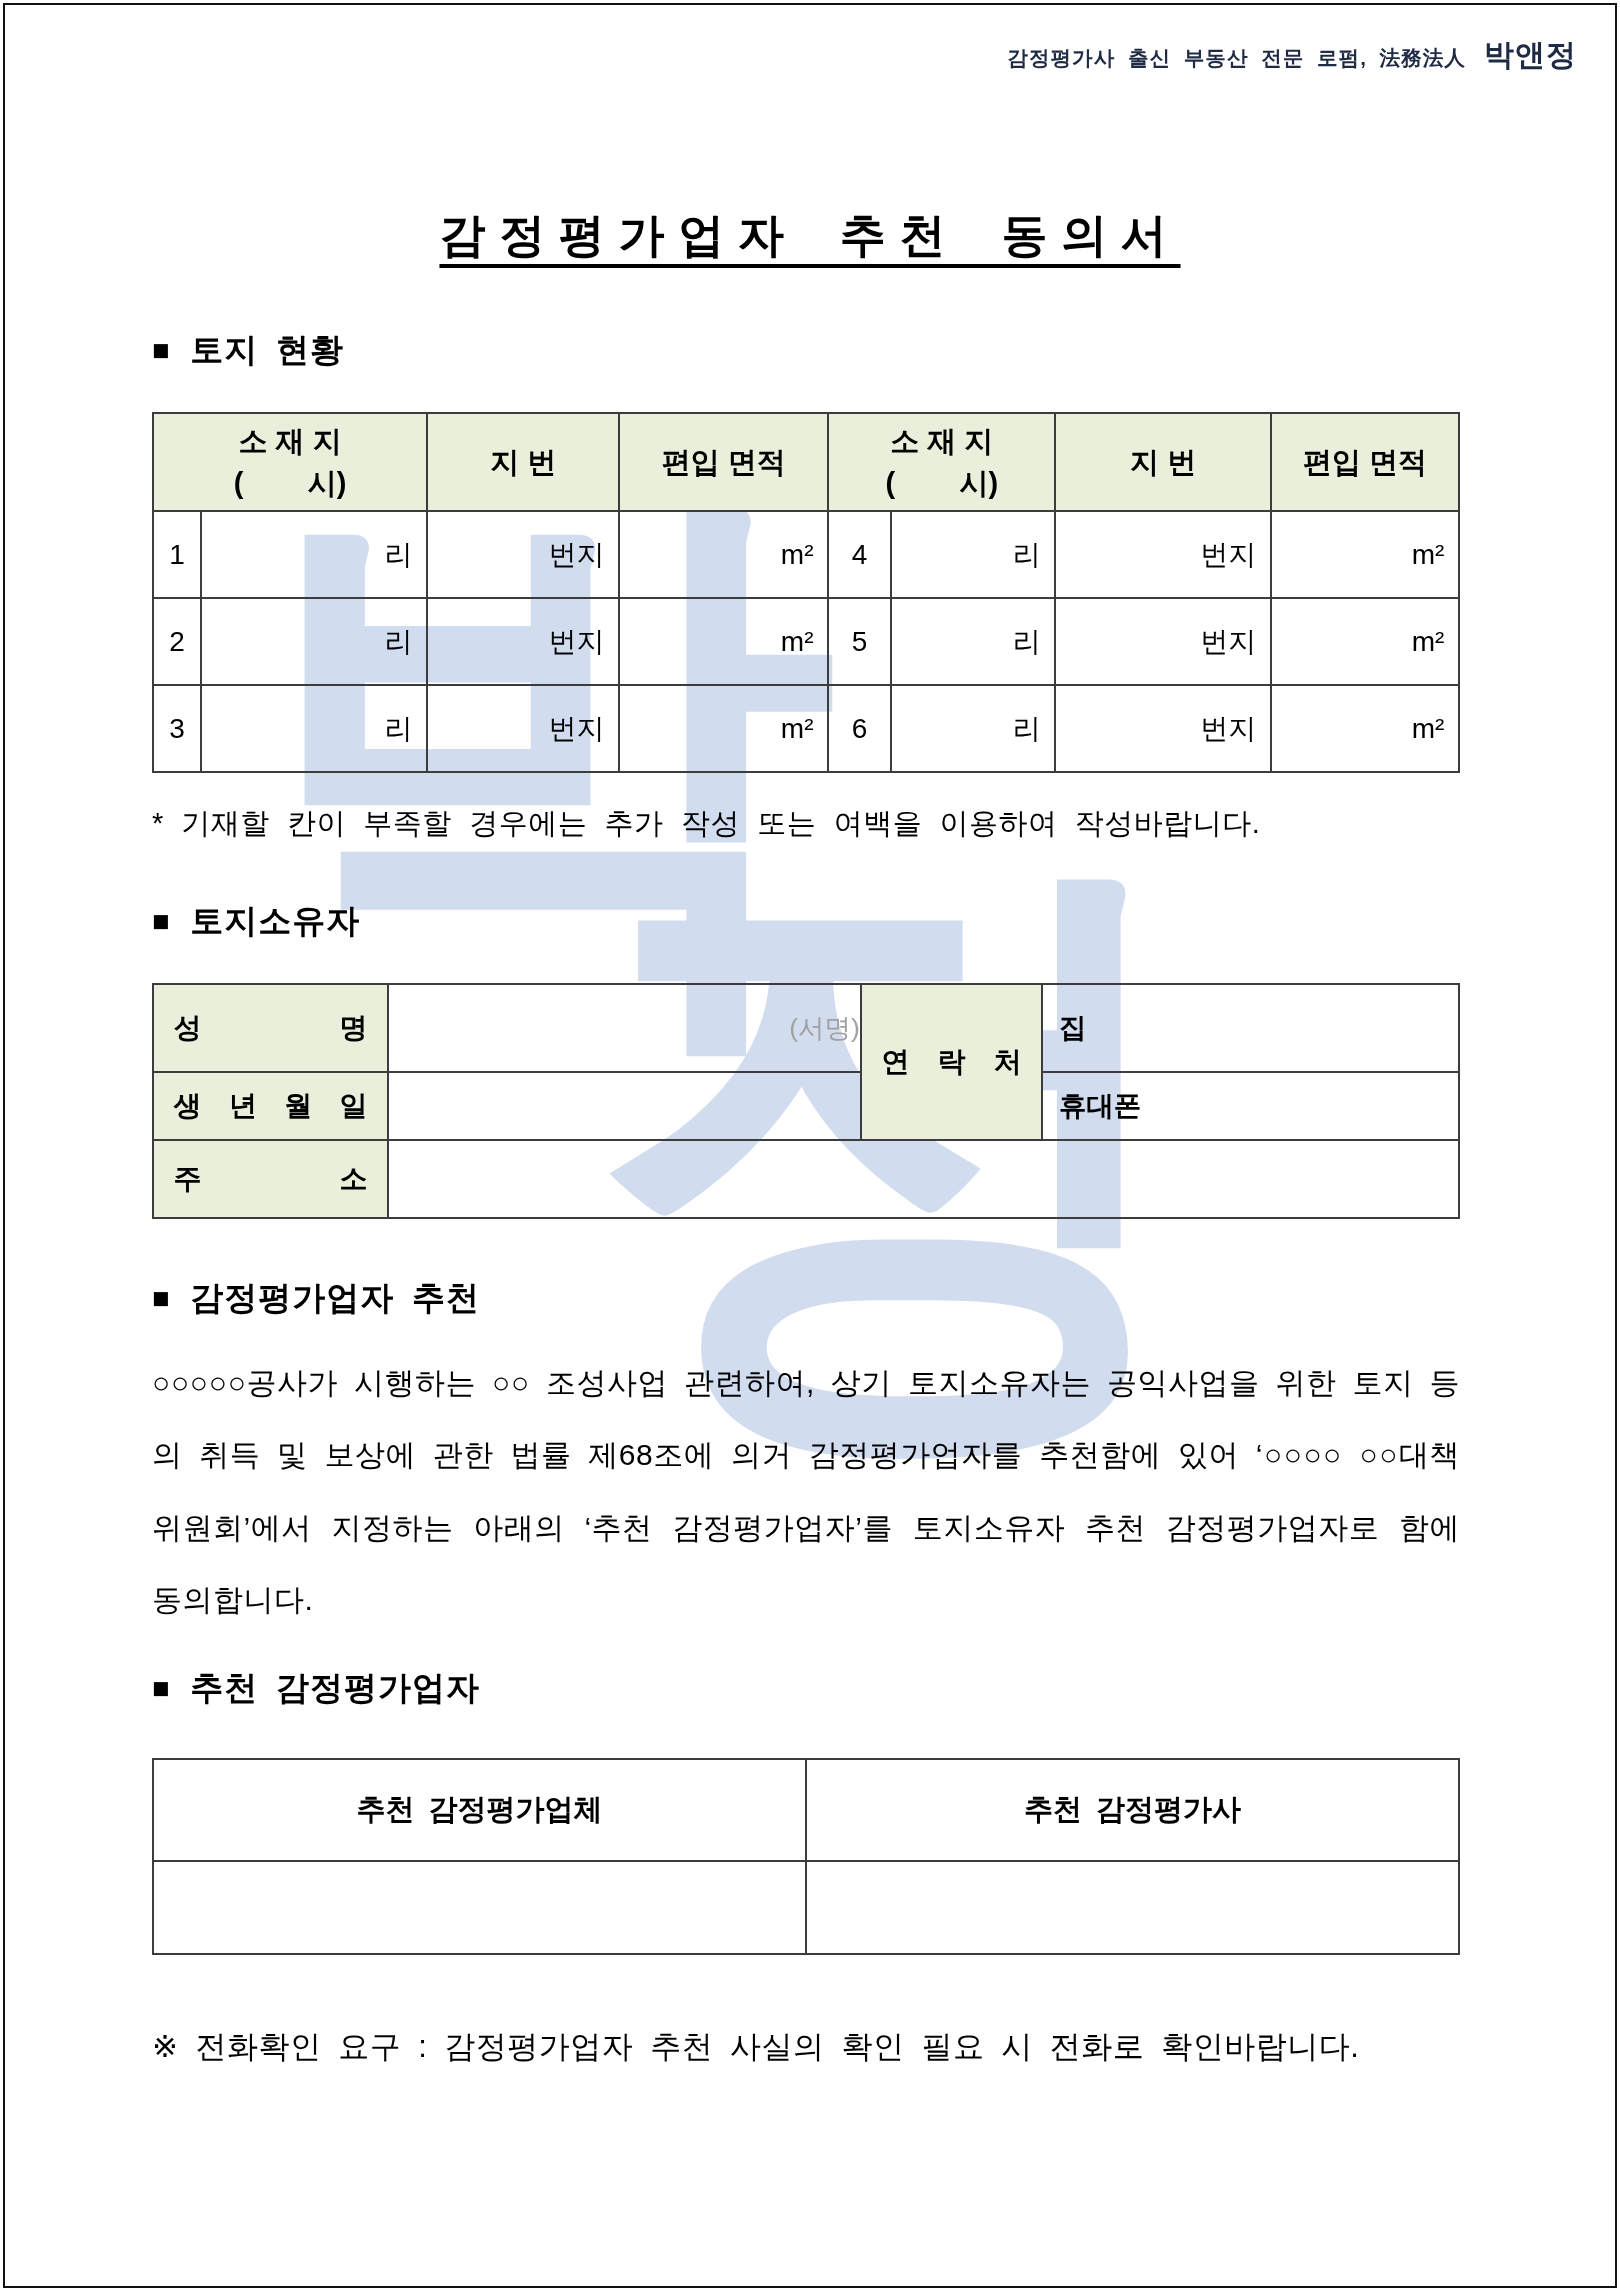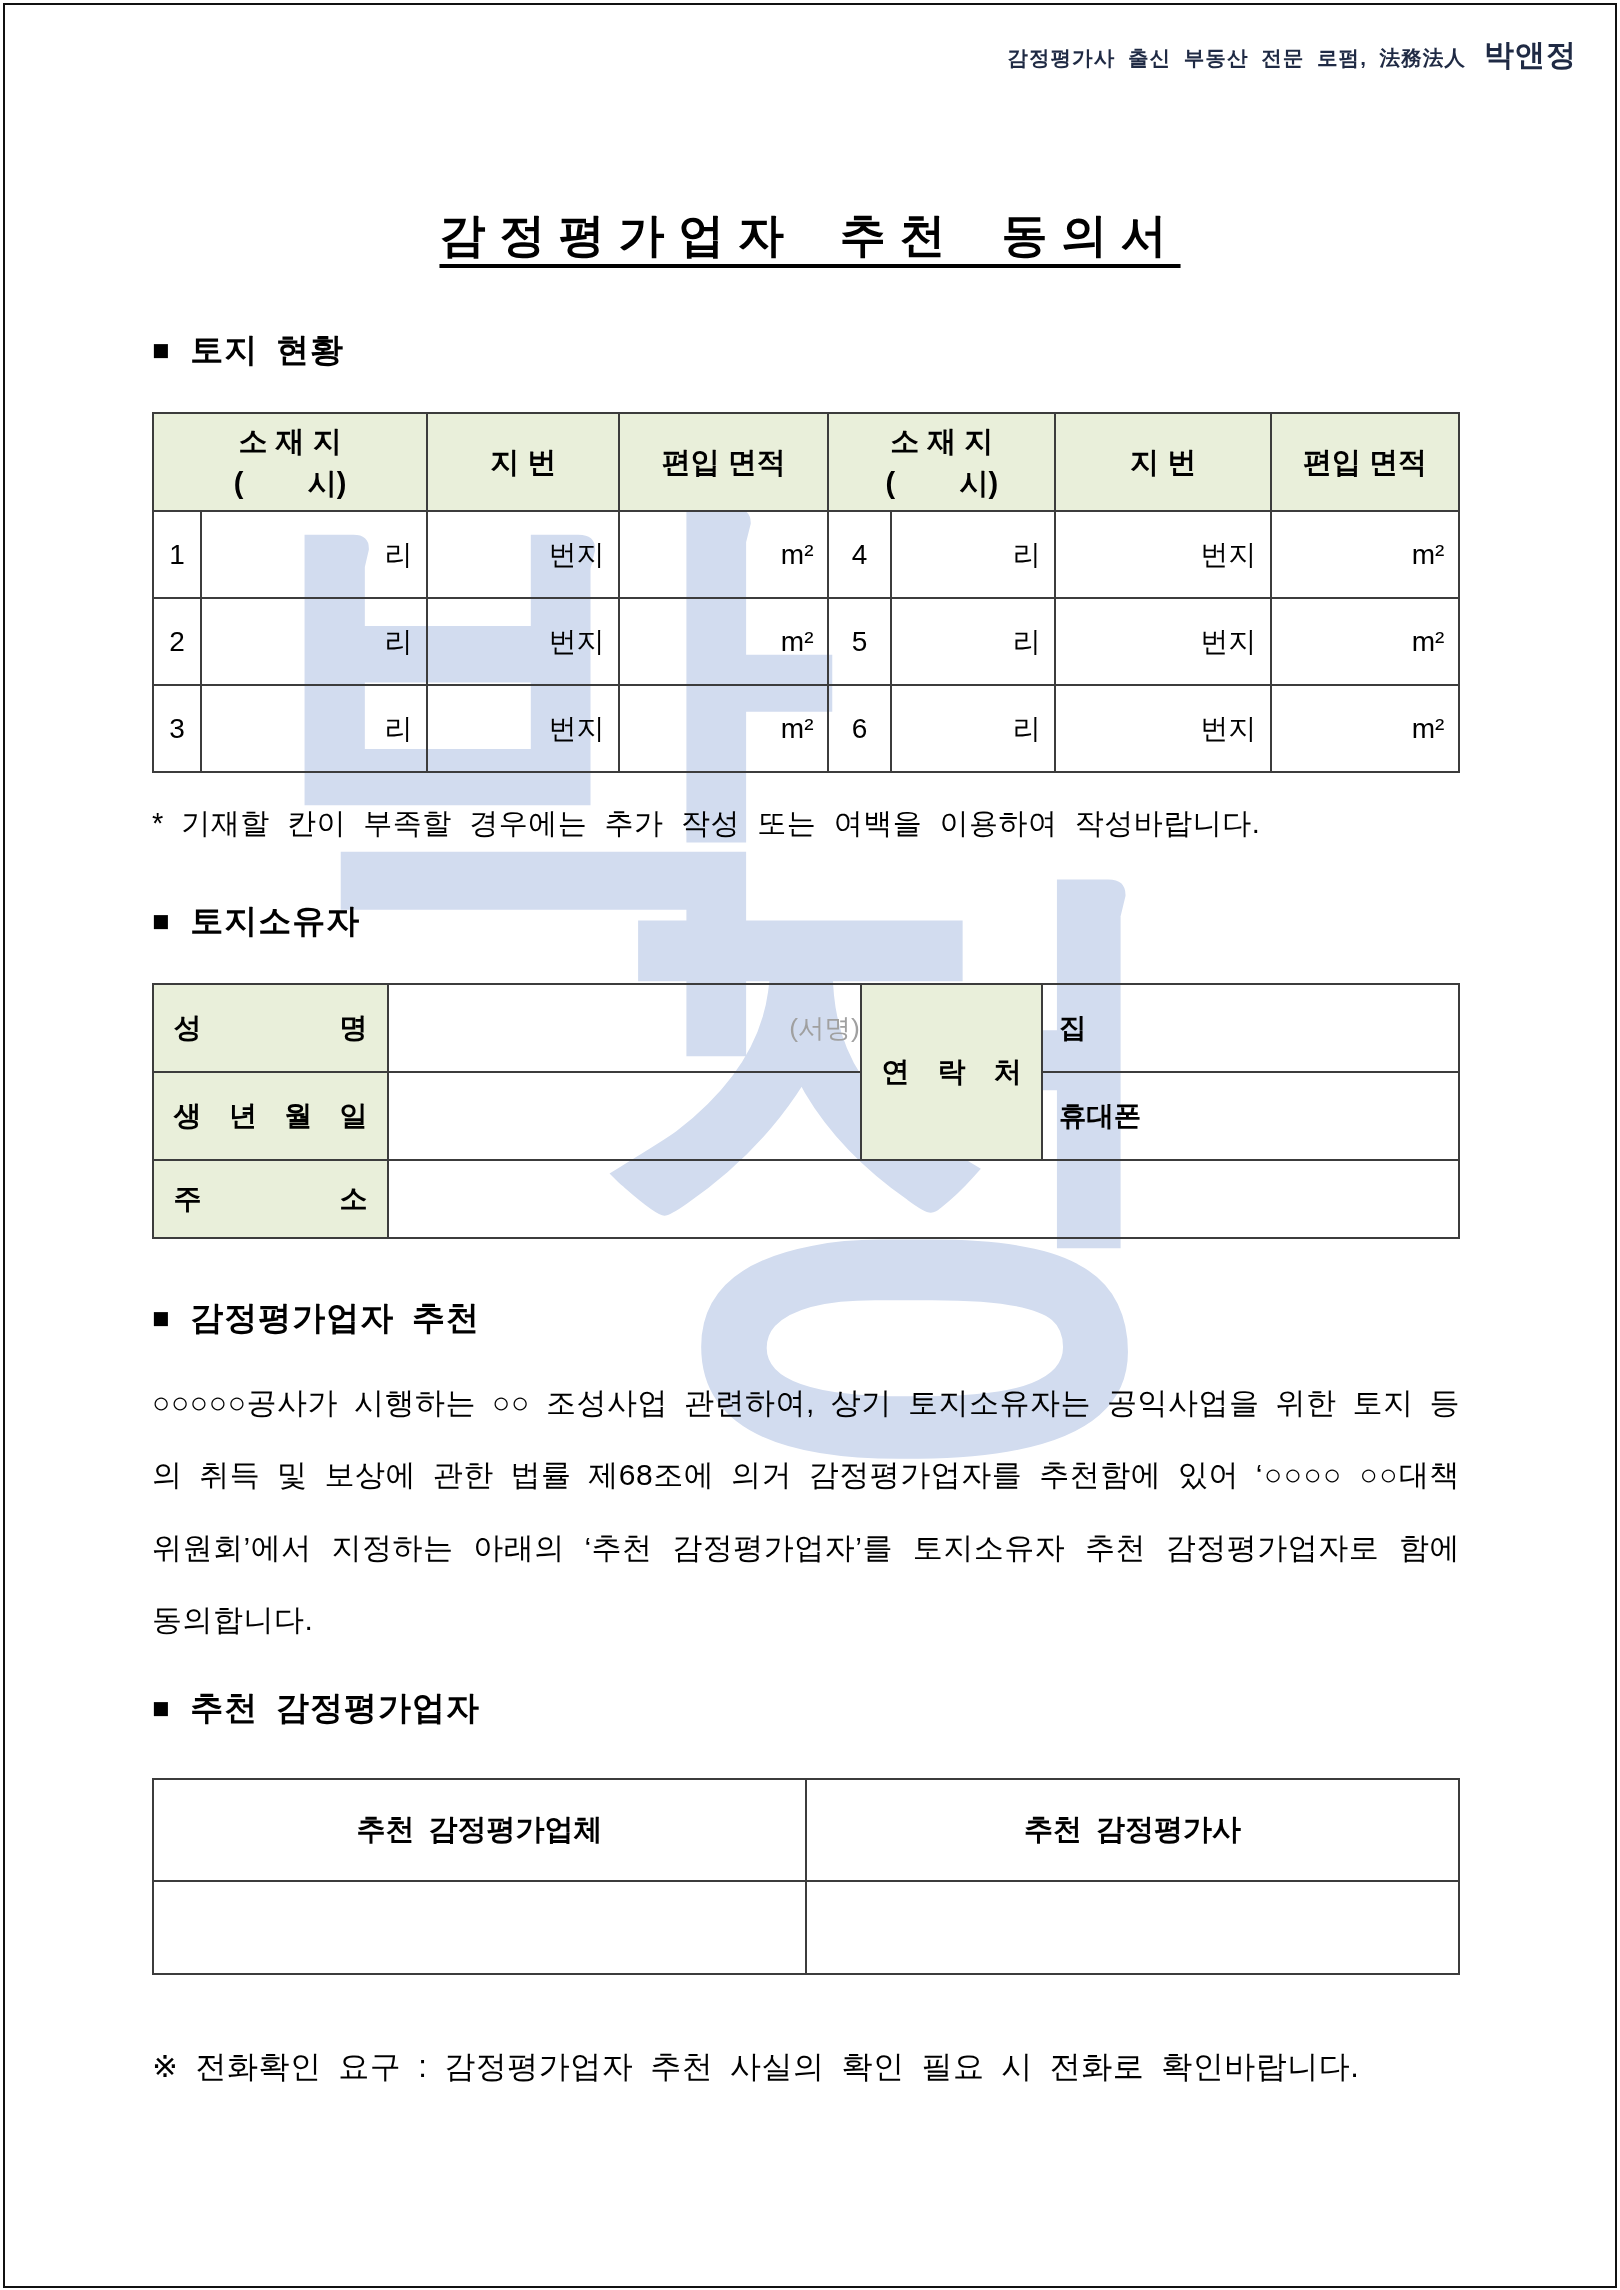--- a/index.html
+++ b/index.html
@@ -103,21 +103,21 @@
   .owner-table { margin-top: 39px; }
   .owner-table td { vertical-align: middle; }
   .label-cell {
     font-weight: bold;
     padding: 0 19.6px;
     text-align: justify;
     text-align-last: justify;
     font-size: 28px;
   }
   .row-h1 td { height: 88px; }
-  .row-h2 td { height: 88px; }
+  .row-h2 td { height: 68px; }
   .row-h3 td { height: 78px; }
   .sign-cell { text-align: right; color: #a0a0a0; font-size: 26.5px; }
   .value-left { padding-left: 15.7px; font-weight: bold; font-size: 27.4px; }
 
   
   .consent {
     margin-top: 25.5px;
     font-size: 30px;
     line-height: 2.42;
     text-align: justify;

